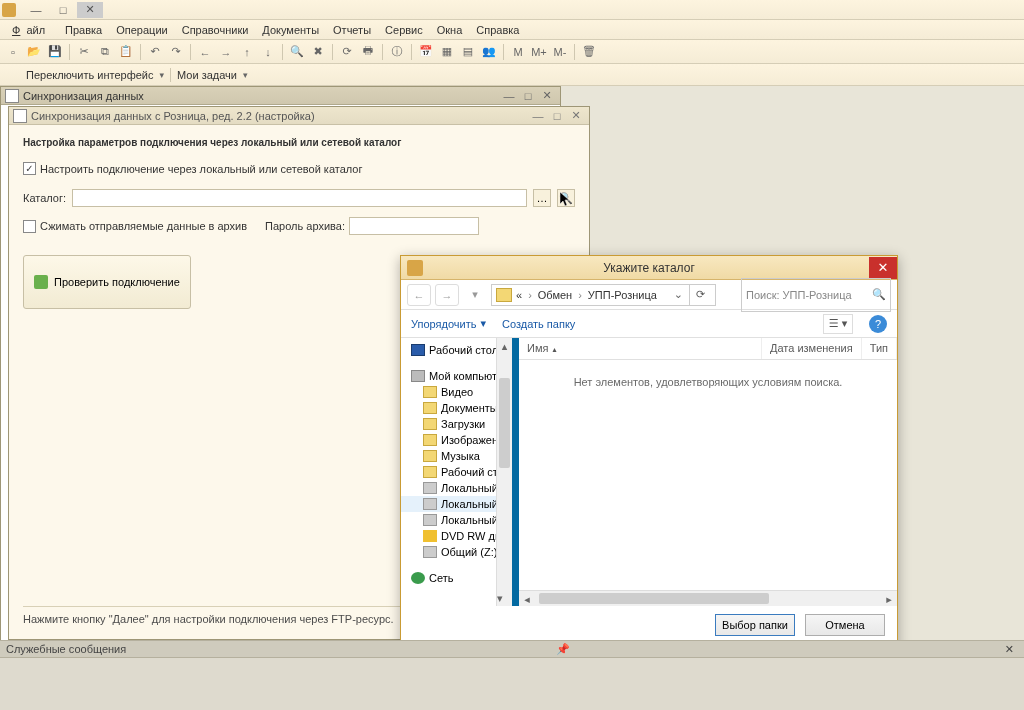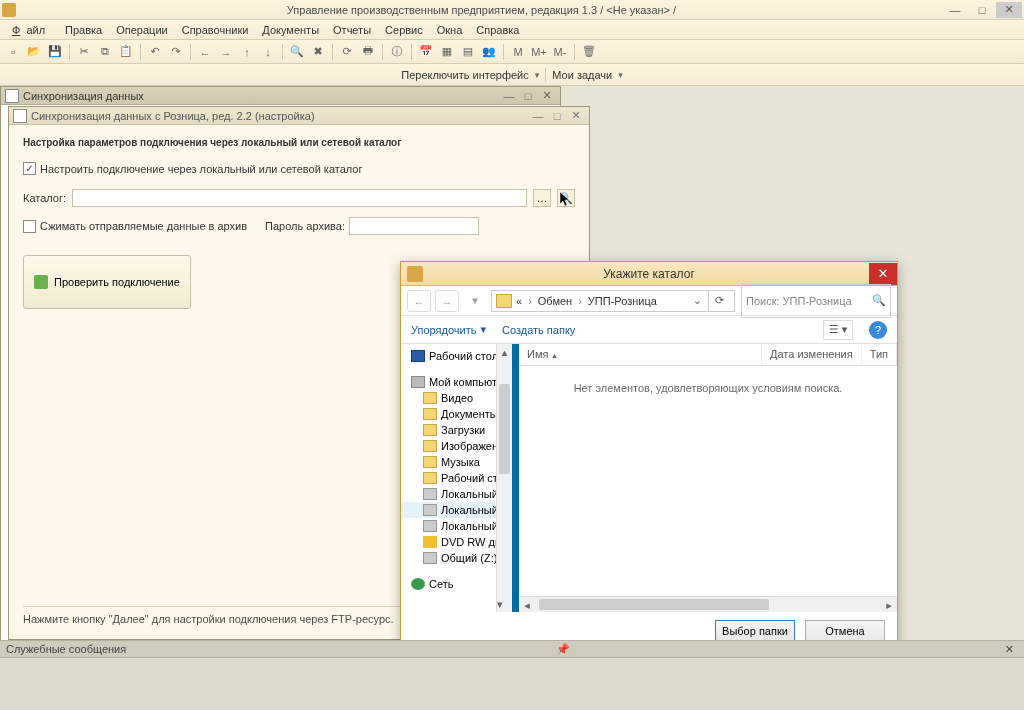--- a/index.html
+++ b/index.html
@@ -13,21 +13,21 @@
 .app-titlebar .winbtn.close { background:#ccc; }
 
 .menubar { height: 20px; background: linear-gradient(#fdf4df,#f5ecd6); display:flex; align-items:center; padding:0 6px; gap:2px; border-bottom:1px solid #d5cdb6;}
 .menubar span { padding:2px 6px; color:#333; }
 .menubar span u { text-decoration: underline; }
 
 .toolbar1 { height: 24px; background: linear-gradient(#fdf4df,#f5ecd6); display:flex; align-items:center; padding:0 4px; gap:3px; border-bottom:1px solid #d5cdb6;}
 .toolbar1 .ico { width:18px; height:18px; display:flex; align-items:center; justify-content:center; border-radius:2px; color:#666; }
 .toolbar1 .sep { width:1px; height:16px; background:#cfc7b0; margin:0 2px; }
 
-.toolbar2 { height: 22px; background: linear-gradient(#fdf4df,#f5ecd6); display:flex; align-items:center; padding:0 6px; border-bottom:1px solid #d5cdb6;justify-content:center;}
+.toolbar2 { height: 22px; background: linear-gradient(#fdf4df,#f5ecd6); display:flex; align-items:center; padding:0 20px; border-bottom:1px solid #d5cdb6;}
 .toolbar2 .dd { display:flex; align-items:center; gap:4px; padding:2px 6px; color:#333;}
 .toolbar2 .dd:after { content:"▾"; font-size:9px; color:#666; margin-left:2px;}
 
 .workspace { position:absolute; top:86px; left:0; right:0; bottom:30px; background:#e8e5d8;}
 
 
 .win1 { position:absolute; left:0; top:0; width:561px; height:561px; border:1px solid #9e9676; background:#fff; }
 .win1-title { height:18px; background: linear-gradient(#d9d1b8,#cfc7ae); display:flex; align-items:center; padding:0 4px; border-bottom:1px solid #b0a98d;}
 .win1-title .ico { width:14px; height:14px; background:#fff; border:1px solid #888; margin-right:4px;}
 .win1-title span.text { flex:1; color:#333;}
@@ -48,35 +48,35 @@
 .field-row { display:flex; align-items:center; gap:6px; margin-top:14px;}
 .catalog-input { flex:1; height:18px; border:1px solid #c7bfa5; background:#fff;}
 .smallbtn { width:18px; height:18px; border:1px solid #c7bfa5; background:#f8f1dc; display:flex; align-items:center; justify-content:center;}
 .row2 { display:flex; align-items:center; gap:18px; margin-top:10px;}
 .txtinput { width:130px; height:18px; border:1px solid #c7bfa5; background:#fff;}
 .checkbtn { display:inline-flex; align-items:center; gap:6px; padding:19px 10px; border:1px solid #c7bfa5; background:linear-gradient(#fdf8e8,#f2ebd3); border-radius:3px; margin-top:20px;}
 .checkbtn .ico { width:14px; height:14px; background:#6ab04c; border-radius:2px;}
 .hint { position:absolute; left:14px; bottom:14px; right:14px; border-top:1px solid #d8d0b6; padding-top:6px; color:#4b4b4b; }
 
 
-.filedlg { position:absolute; left:400px; top:175px; width:498px; height:410px; border:1px solid #c99b34; background:#fff; box-shadow:0 3px 12px rgba(0,0,0,0.3);}
+.filedlg { position:absolute; left:400px; top:169px; width:498px; height:410px; border:1px solid #c99b34; background:#fff; box-shadow:0 3px 12px rgba(0,0,0,0.3);}
 .fd-title { height:24px; background: linear-gradient(#f8e8c0,#f0daa5); display:flex; align-items:center; border-bottom:1px solid #d6b46b;}
 .fd-title .logo { width:16px; height:16px; background:#d8a547; border-radius:2px; margin:0 6px;}
 .fd-title .text { flex:1; text-align:center; color:#333; font-size:12px;}
 .fd-title .close { width:28px; height:22px; background:#c9302c; color:#fff; display:flex; align-items:center; justify-content:center; font-size:13px;}
 
 .fd-nav { height:30px; border-bottom:1px solid #e0e0e0; display:flex; align-items:center; padding:0 6px; gap:4px;}
 .navbtn { width:24px; height:22px; border:1px solid #ddd; border-radius:3px; display:flex; align-items:center; justify-content:center; color:#999;}
 .breadcrumb { flex:1; height:22px; border:1px solid #ccc; display:flex; align-items:center; padding:0 4px; gap:2px;}
 .breadcrumb .folder-ico { width:16px; height:14px; background:#f3d774; border:1px solid #c9a83e;}
 .breadcrumb .sep { color:#888; padding:0 2px;}
 .breadcrumb .seg { color:#333; padding:0 2px;}
 .breadcrumb .dd { margin-left:auto; color:#666; padding:0 4px;}
 .refresh { width:22px; height:22px; border-left:1px solid #ccc; display:flex; align-items:center; justify-content:center; color:#555;}
-.searchbox { width:150px; height:22px; border:1px solid #ccc; display:flex; align-items:center; padding:16px 4px; color:#888; margin-left:2px;}
+.searchbox { width:150px; height:22px; border:1px solid #ccc; display:flex; align-items:center; padding:16px 4px; color:#888; margin-left:21px;}
 .searchbox .sico { margin-left:auto; color:#555;}
 
 .fd-toolbar { height:28px; border-bottom:1px solid #e0e0e0; display:flex; align-items:center; padding:0 10px; gap:16px;}
 .fd-toolbar .item { color:#1959a6; display:flex; align-items:center; gap:4px;}
 .fd-toolbar .spacer { flex:1;}
 .fd-toolbar .viewbtn { width:30px; height:20px; border:1px solid #ddd; display:flex; align-items:center; justify-content:center; color:#555;}
 .fd-toolbar .help { width:18px; height:18px; border-radius:50%; background:#3b8bd8; color:#fff; display:flex; align-items:center; justify-content:center;}
 
 .fd-body { display:flex; height:268px;}
 .fd-tree { width:118px; border-right:7px solid #0369a1; overflow:hidden; padding:4px 0; position:relative;}
@@ -119,21 +119,20 @@
 .statusbar .hdr .close { margin-left:auto; padding:0 4px;}
 
 .cursor { position:absolute; left:560px; top:192px; width:12px; height:16px; pointer-events:none;}
 .cursor svg { width:12px; height:16px;}
 </style>
 </head>
 <body>
 
 <div class="app-titlebar">
   <div class="logo"></div>
-  <div class="title">Управление производственным предприятием, редакция 1.3 / &lt;Не указан&gt; /</div>
   <div class="winbtn">—</div>
   <div class="winbtn">□</div>
   <div class="winbtn close">✕</div>
 </div>
 
 <div class="menubar">
   <span><u>Ф</u><span title="Файл">айл</span></span>
   <span>Правка</span>
   <span>Операции</span>
   <span>Справочники</span>

